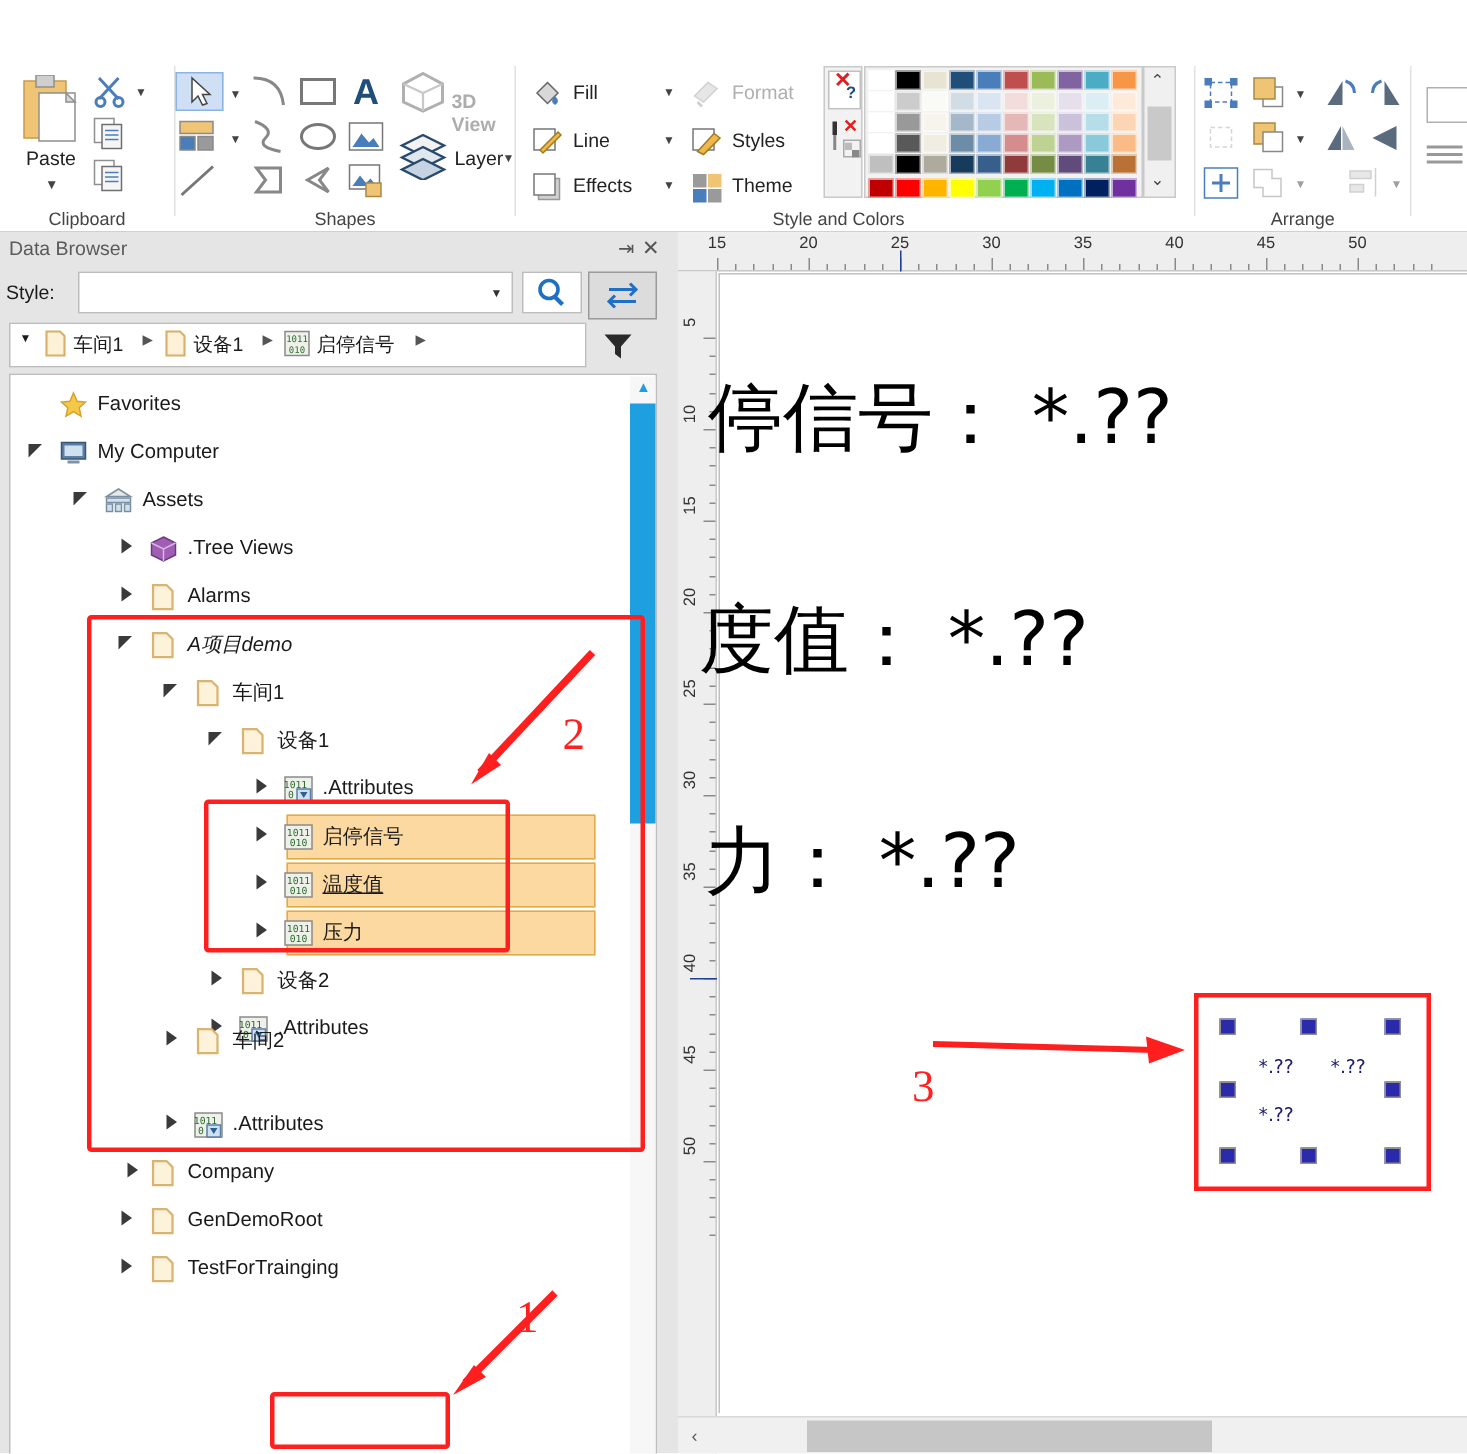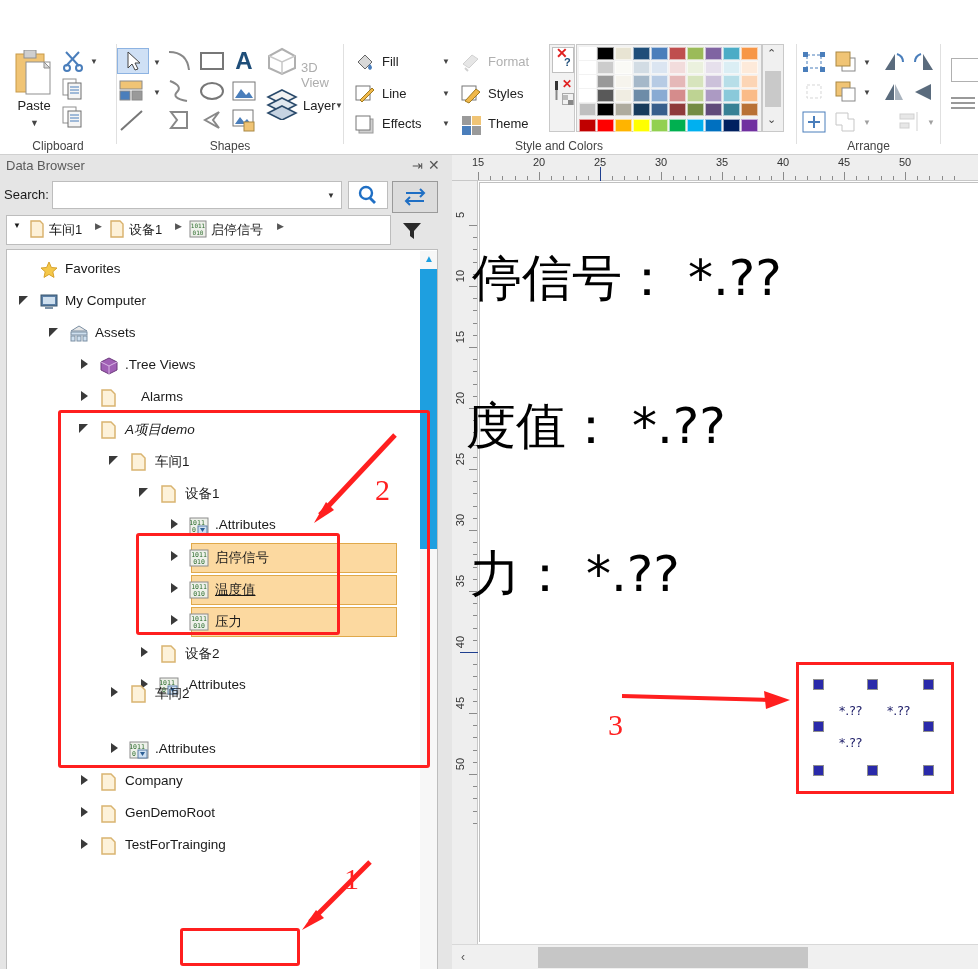--- a/index.html
+++ b/index.html
@@ -30,21 +30,21 @@
   #g-clipboard { left:0; width:116px; }
   .paste-icon { position:absolute; left:14px; top:12px; width:40px; height:46px; }
   .paste-label { position:absolute; left:6px; top:60px; width:56px; text-align:center; font-size:13px; color:#222;}
   .paste-caret { position:absolute; left:30px; top:80px; font-size:9px; color:#444;}
   .mini-icon { position:absolute; width:26px; height:24px; }
 
   
   #g-shapes { left:117px; width:226px; }
   .shp { position:absolute; width:30px; height:28px; }
   .shp.sel { background:#cfe0f5; border:1px solid #8db3e2; }
-  .lbl3d { position:absolute; font-size:13px; color:#adadad; }
+  .lbl3d { position:absolute; font-size:13px; color:#adadad;font-weight:bold; }
   .lbllayer { position:absolute; font-size:13px; color:#222; }
   .drop { position:absolute; font-size:8px; color:#444; }
 
   
   #g-style { left:344px; width:452px; }
   .sbtn { position:absolute; font-size:13px; color:#222; }
   .sbtn.dis { color:#b0b0b0; }
   .swatchgrid { position:absolute; left:232px; top:6px; width:186px; height:88px; background:#f2f2f2; border:1px solid #c9c9c9; }
   .sw { position:absolute; width:17px; height:13px; }
   .swbtns { position:absolute; left:205px; top:6px; width:26px; height:88px; background:#f2f2f2; border:1px solid #c9c9c9;}
@@ -494,21 +494,21 @@
   </div>
 </div>
 
 <div id="leftpanel">
 
   <div id="dbtitle">Data Browser</div>
   <div id="pin">⇥</div>
   <div id="closex">✕</div>
 
   <div id="searchrow">
-    <div id="searchlabel">Search:</div>
+    <div id="searchlabel">Style:</div>
     <div id="searchbox">
       <input id="searchinput" type="text" placeholder="" style="">
       <span id="searchcaret">▼</span>
     </div>
     <div id="searchgo">
       <svg width="38" height="26" viewBox="0 0 38 26">
         <circle cx="17" cy="11" r="6" fill="none" stroke="#1f6fc4" stroke-width="2.4"></circle>
         <line x1="21" y1="16" x2="26" y2="21" stroke="#1f6fc4" stroke-width="2.8"></line>
       </svg>
     </div>
@@ -594,21 +594,21 @@
             </svg></div>
           <div class="tlabel" style="left: 118px;">.Tree Views</div>
         </div>
         <div class="trow" style="top: 132px;">
           <div class="tw" style="left: 70px;"><svg width="14" height="14" viewBox="0 0 14 14">
               <path d="M4 2 L11 7 L4 12 Z" fill="#3a3a3a"></path>
             </svg></div>
           <div class="ticon" style="left: 92px;"><svg width="20" height="20" viewBox="0 0 20 20">
               <path d="M3 2 h9 l4 4 v12 h-13 Z" fill="#fdf2da" stroke="#d9b470" stroke-width="1.5"></path>
             </svg></div>
-          <div class="tlabel" style="left: 134px; text-align: right;">Alarms</div>
+          <div class="tlabel" style="left: 118px; text-align: right;">Alarms</div>
         </div>
         <div class="trow" style="top: 164px;">
           <div class="tw" style="left: 70px;"><svg width="14" height="14" viewBox="0 0 14 14">
               <path d="M2 3 L11 3 L2 12 Z" fill="#3a3a3a"></path>
             </svg></div>
           <div class="ticon" style="left: 92px;"><svg width="20" height="20" viewBox="0 0 20 20">
               <path d="M3 2 h9 l4 4 v12 h-13 Z" fill="#fdf2da" stroke="#d9b470" stroke-width="1.5"></path>
             </svg></div>
           <div class="tlabel" style="left: 118px; font-style: italic;">A项目demo</div>
         </div>
@@ -716,21 +716,21 @@
             </svg></div>
           <div class="ticon" style="left: 122px;"><svg width="20" height="20" viewBox="0 0 20 20">
               <rect x="1" y="2" width="18" height="16" fill="#eef1ea" stroke="#8b8b8b"></rect>
               <text x="8" y="9" font-size="6.5" font-family="DejaVu Sans Mono" fill="#2b6b2b" text-anchor="middle">1011</text>
               <text x="5" y="16" font-size="6.5" font-family="DejaVu Sans Mono" fill="#2b6b2b" text-anchor="middle">0</text>
               <rect x="9" y="10" width="9" height="8" fill="#cfe0f2" stroke="#5a7fa6"></rect>
               <path d="M11 12 h5 l-2.5 4 Z" fill="#2c5f95"></path>
             </svg></div>
           <div class="tlabel" style="left: 148px;">.Attributes</div>
         </div>
-        <div class="trow" style="top: 516px;">
+        <div class="trow" style="top: 516px; text-align: right;">
           <div class="tw" style="left: 70px;"><svg width="14" height="14" viewBox="0 0 14 14">
               <path d="M4 2 L11 7 L4 12 Z" fill="#3a3a3a"></path>
             </svg></div>
           <div class="ticon" style="left: 92px;"><svg width="20" height="20" viewBox="0 0 20 20">
               <path d="M3 2 h9 l4 4 v12 h-13 Z" fill="#fdf2da" stroke="#d9b470" stroke-width="1.5"></path>
             </svg></div>
           <div class="tlabel" style="left: 118px;">Company</div>
         </div>
         <div class="trow" style="top: 548px;">
           <div class="tw" style="left: 70px;"><svg width="14" height="14" viewBox="0 0 14 14">

